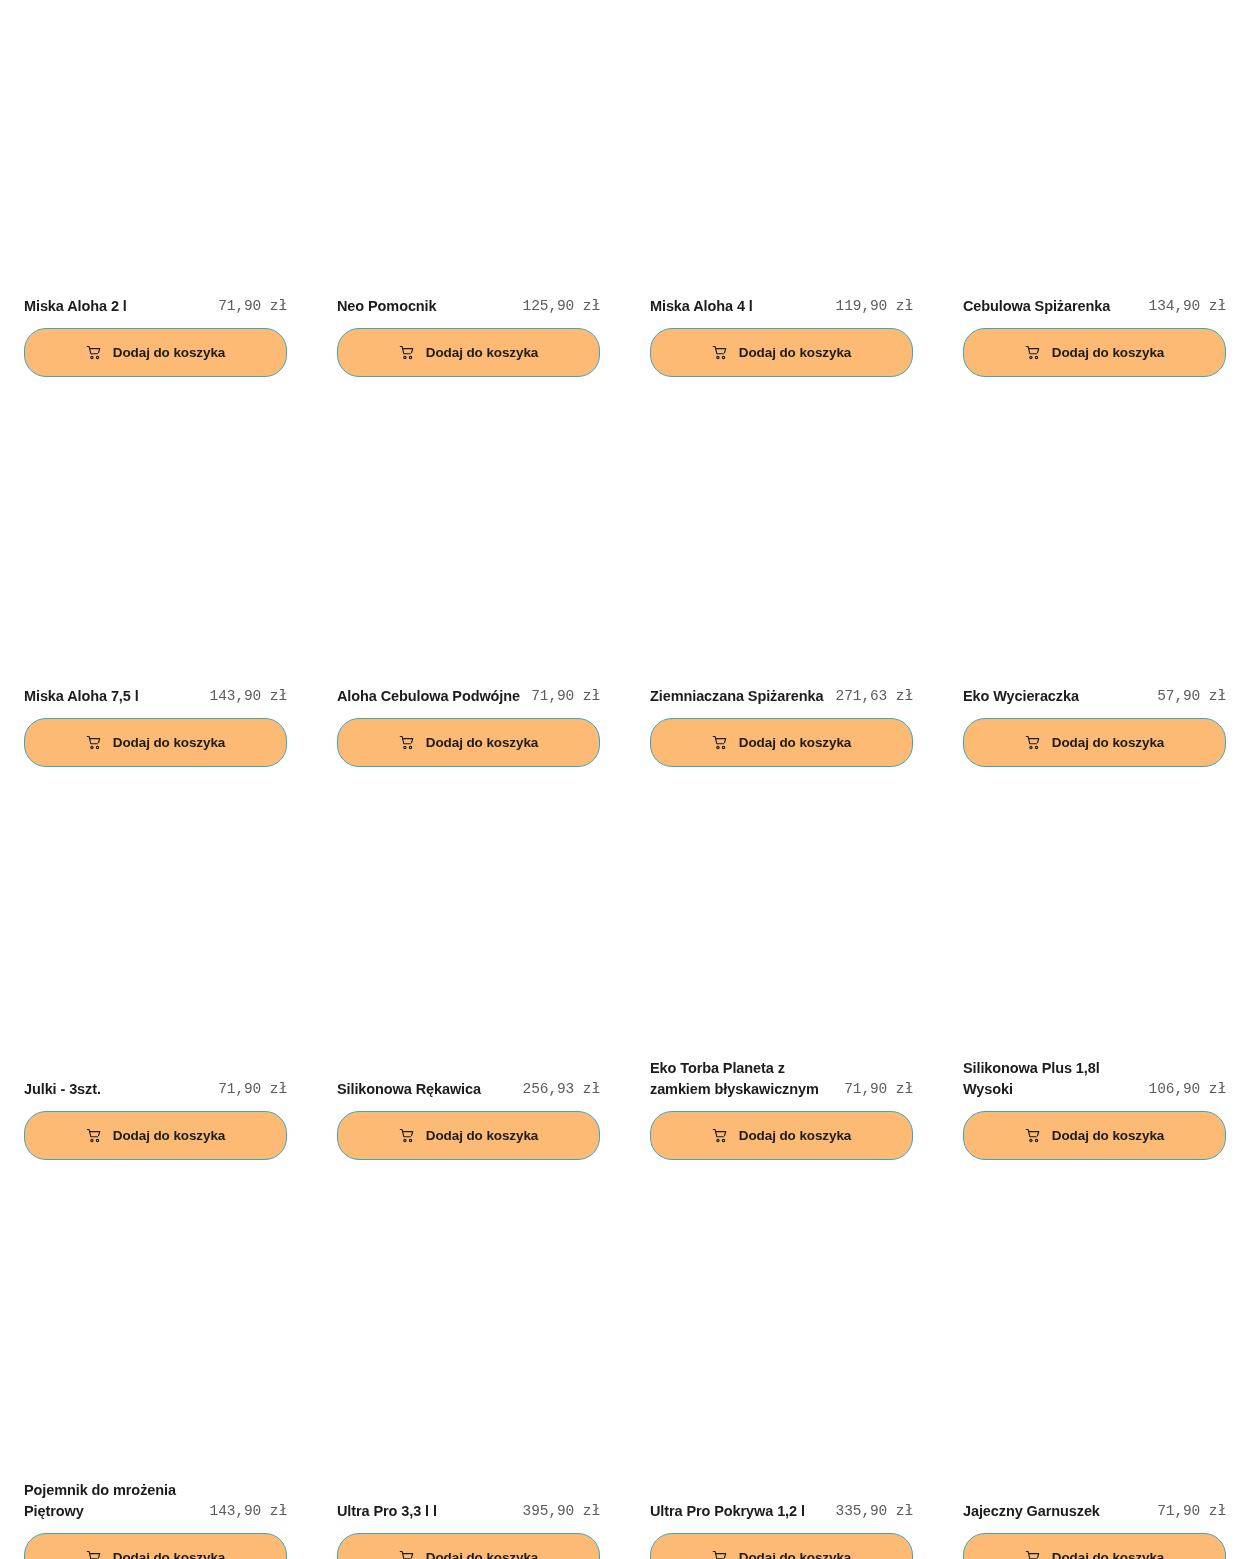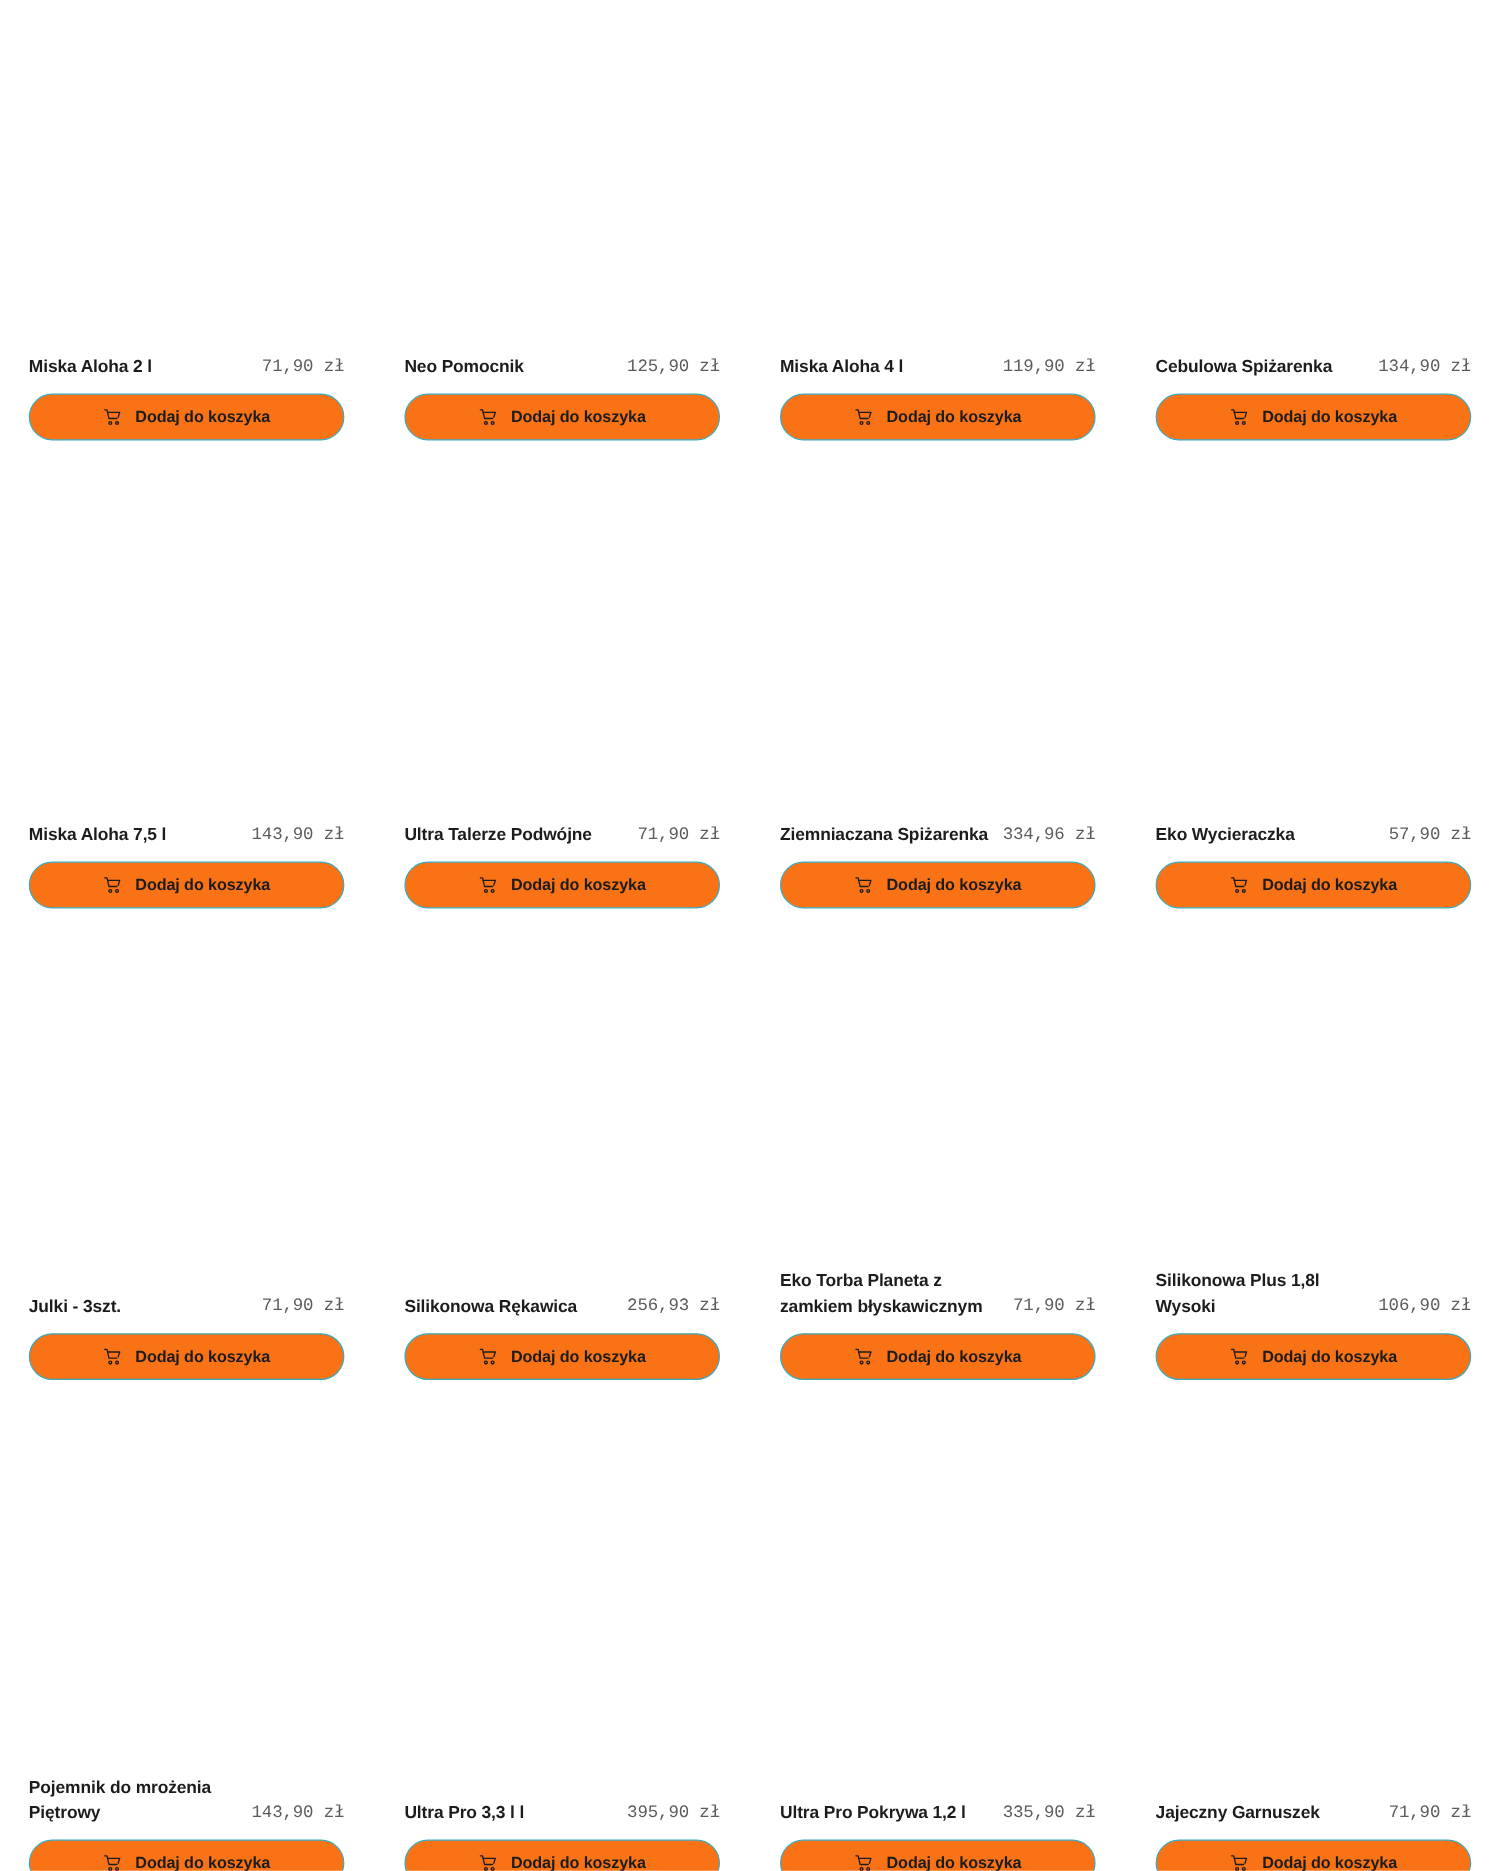--- a/index.html
+++ b/index.html
@@ -72,24 +72,24 @@
     line-height: 21px;
     letter-spacing: -0.1px;
     white-space: nowrap;
     flex: 0 0 auto;
     font-family: Liberation Mono, monospace;
   }
 
   .add-to-cart-button {
     box-sizing: border-box;
     width: 263px;
-    height: 39px;
+    height: 49px;
     border: 1.6px solid #3ba9bd;
     border-radius: 22px;
-    background: #f97316;
+    background: #fdba74;
     display: flex;
     align-items: center;
     justify-content: center;
     gap: 11px;
     cursor: pointer;
     padding: 0;
     font-family: inherit;
   }
 
   .cart-icon {
@@ -198,40 +198,40 @@
           <circle cx="7.4" cy="15.6" r="1.45"></circle>
           <circle cx="14.4" cy="15.6" r="1.45"></circle>
         </svg>
       </span>
       <span class="add-to-cart-label">Dodaj do koszyka</span>
     </button>
   </div>
 
   <div class="product-card">
     <div class="product-info">
-      <div class="product-title">Ultra Talerze Podwójne</div>
+      <div class="product-title">Aloha Cebulowa Podwójne</div>
       <div class="product-price">71,90 zł</div>
     </div>
     <button class="add-to-cart-button">
       <span class="cart-icon">
         <svg viewBox="0 0 20 20" width="16" height="16" fill="none" stroke="#1c1c1c" stroke-width="1.4" stroke-linecap="round" stroke-linejoin="round" aria-hidden="true">
           <path d="M1.6 1.9h2.3l2.1 9.0h8.3"></path>
           <path d="M4.6 4.6h12.6l-1.6 5.1"></path>
           <circle cx="7.4" cy="15.6" r="1.45"></circle>
           <circle cx="14.4" cy="15.6" r="1.45"></circle>
         </svg>
       </span>
       <span class="add-to-cart-label">Dodaj do koszyka</span>
     </button>
   </div>
 
   <div class="product-card">
     <div class="product-info">
       <div class="product-title">Ziemniaczana Spiżarenka</div>
-      <div class="product-price">334,96 zł</div>
+      <div class="product-price">271,63 zł</div>
     </div>
     <button class="add-to-cart-button">
       <span class="cart-icon">
         <svg viewBox="0 0 20 20" width="16" height="16" fill="none" stroke="#1c1c1c" stroke-width="1.4" stroke-linecap="round" stroke-linejoin="round" aria-hidden="true">
           <path d="M1.6 1.9h2.3l2.1 9.0h8.3"></path>
           <path d="M4.6 4.6h12.6l-1.6 5.1"></path>
           <circle cx="7.4" cy="15.6" r="1.45"></circle>
           <circle cx="14.4" cy="15.6" r="1.45"></circle>
         </svg>
       </span>

